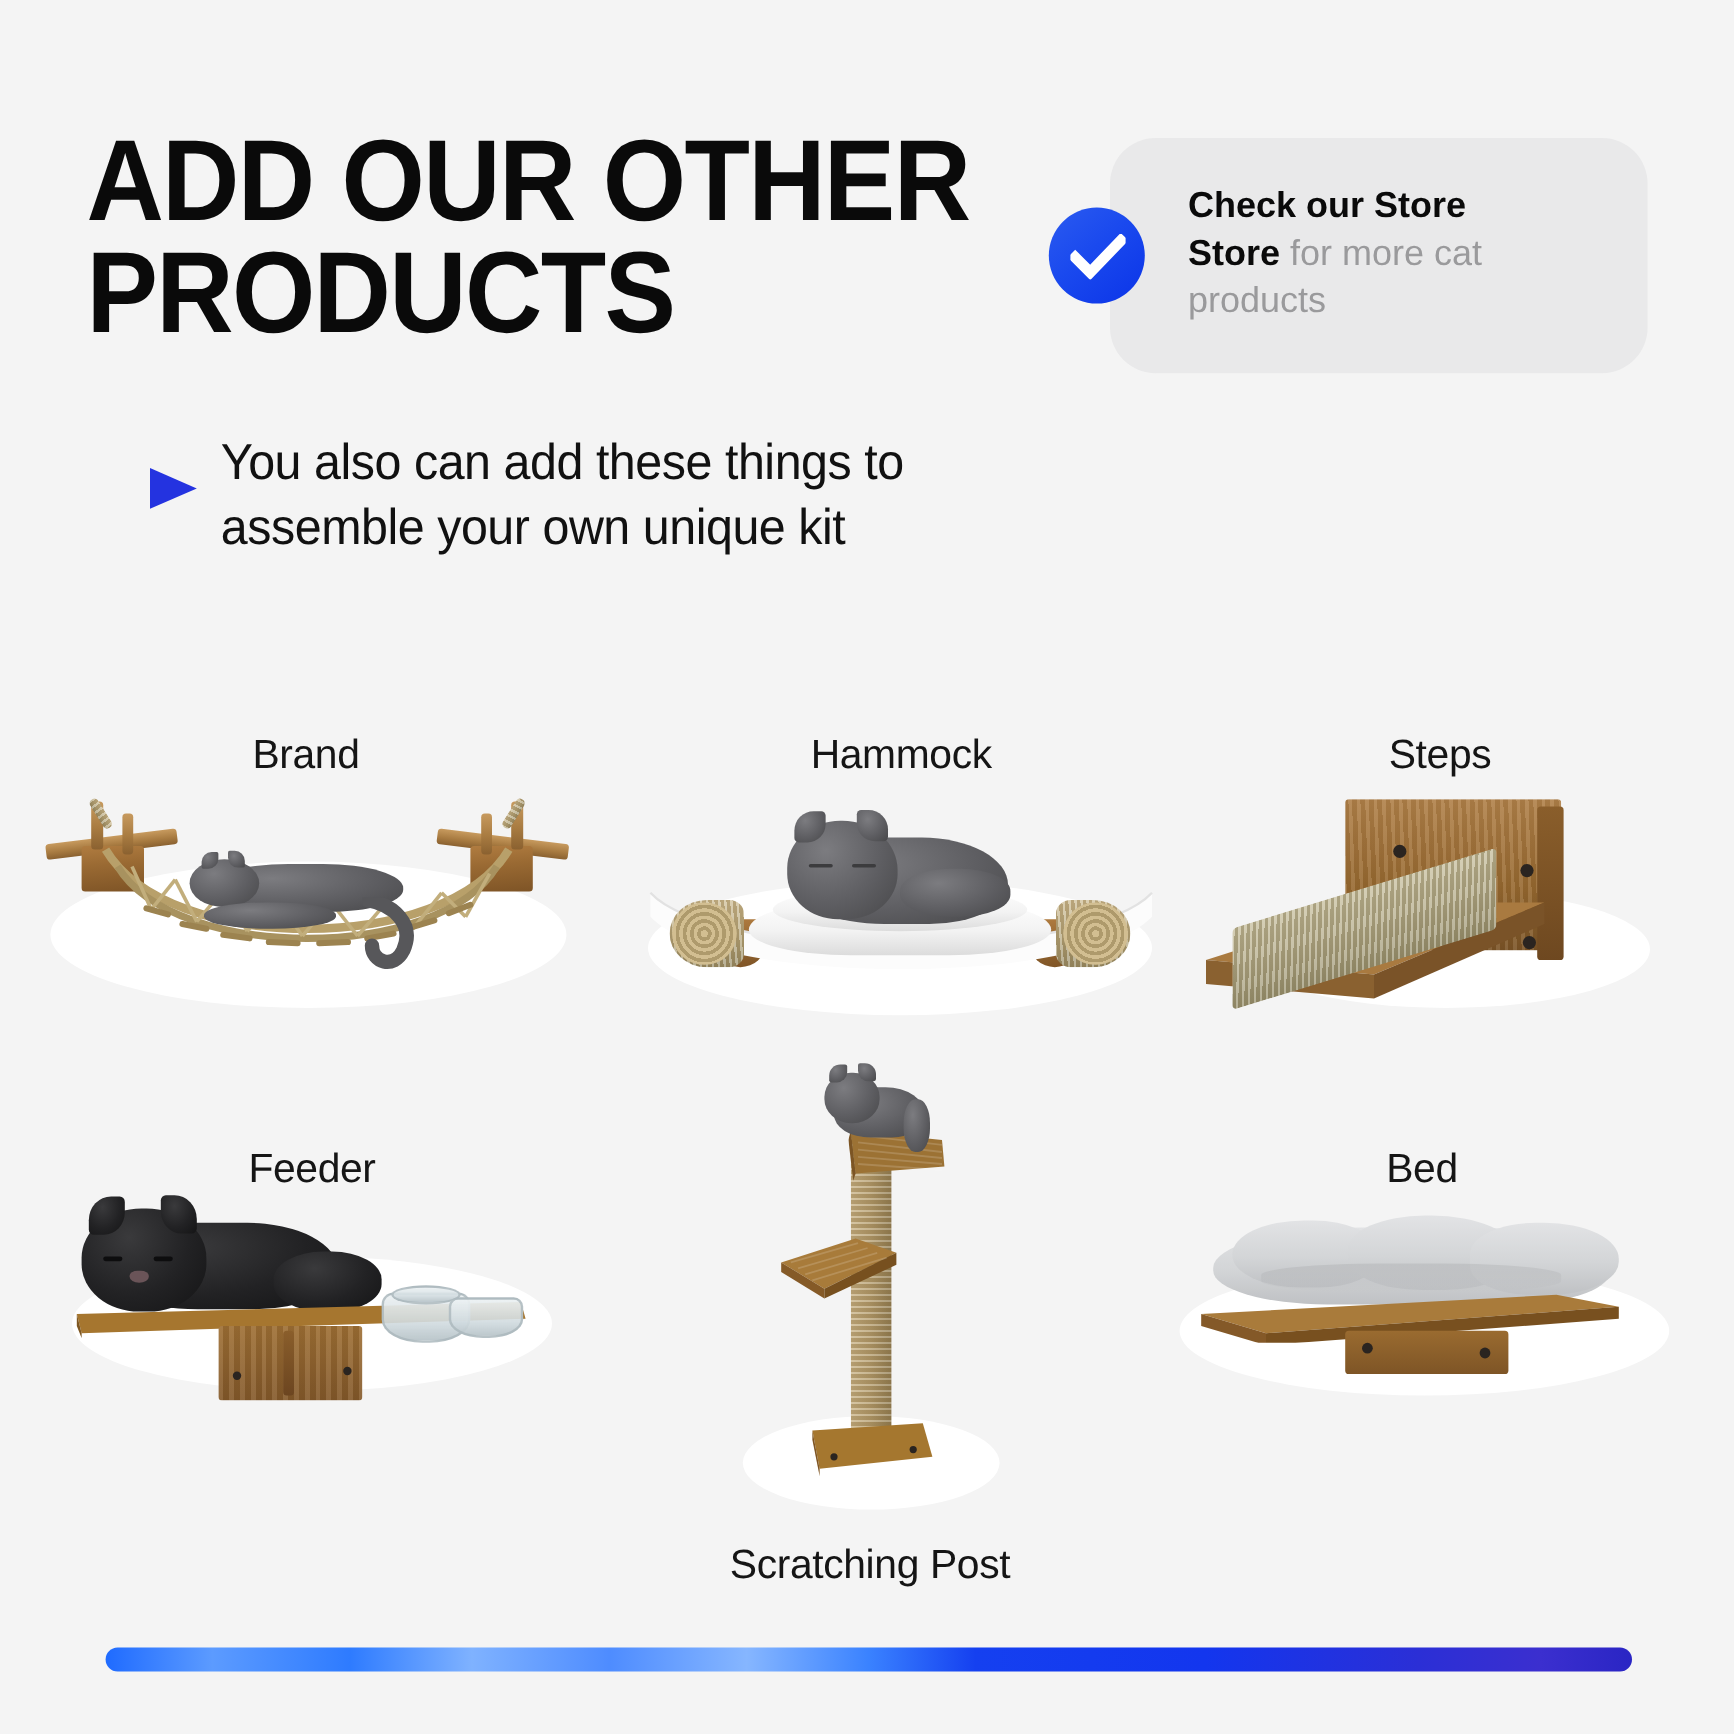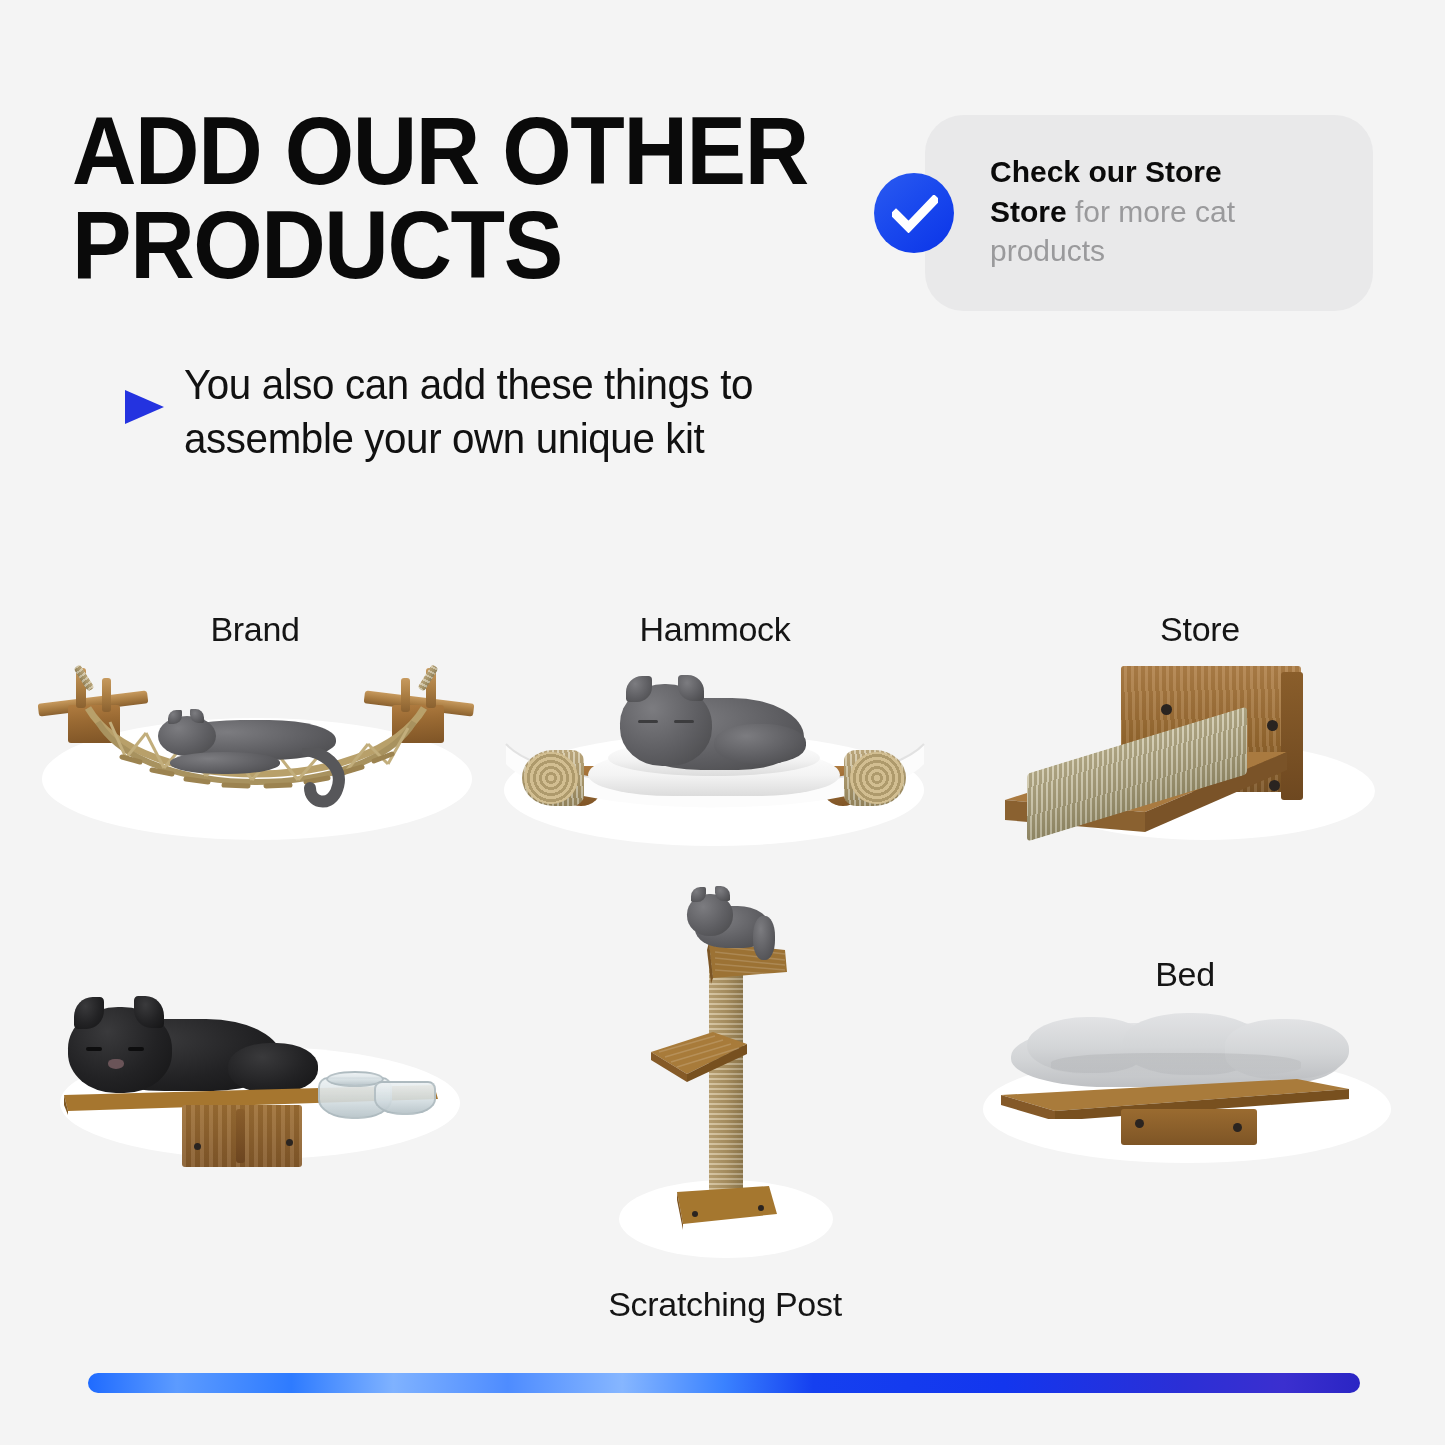--- a/index.html
+++ b/index.html
@@ -239,21 +239,21 @@
       <div class="cat-gray" style="left:150px; top:92px; width:110px; height:22px; border-radius:48%;"></div>
 
       <div style="position:absolute; left:282px; top:88px; width:52px; height:60px;">
         <svg width="52" height="60" viewBox="0 0 52 60" aria-hidden="true">
           <path d="M4 2 C26 6, 44 22, 34 44 C26 60, 8 54, 8 40" fill="none" stroke="#57575A" stroke-width="12" stroke-linecap="round"></path>
         </svg>
       </div>
     </div>
   </div>
 
-  <div class="product" style="left:480px; top:610px; width:470px; height:230px;text-decoration:underline;">
+  <div class="product" style="left:516px; top:610px; width:470px; height:230px;text-decoration:underline;">
     <div class="product-label" style="top:0;">Hammock</div>
 
     <div class="stage" style="left:24px; top:124px; width:420px; height:112px;"></div>
 
     <div class="art" style="left:0; top:56px; width:470px; height:180px;">
 
       <div class="wood" style="left:80px; top:100px; width:42px; height:40px; border-radius:6px 6px 50% 50%;"></div>
       <div class="wood" style="left:342px; top:100px; width:42px; height:40px; border-radius:6px 6px 50% 50%;"></div>
 
       <div style="position:absolute; left:10px; top:72px; width:450px; height:86px;">
@@ -280,21 +280,21 @@
       <div class="cat-gray" style="left:146px; top:10px; width:26px; height:26px; border-radius:62% 14% 58% 14%;"></div>
       <div class="cat-gray" style="left:198px; top:9px; width:26px; height:26px; border-radius:14% 62% 14% 58%;"></div>
       <div class="cat-gray" style="left:234px; top:58px; width:92px; height:40px; border-radius:46%;"></div>
 
       <div style="position:absolute; left:158px; top:54px; width:20px; height:3px; background:#3C3C3E; border-radius:2px;"></div>
       <div style="position:absolute; left:194px; top:54px; width:20px; height:3px; background:#3C3C3E; border-radius:2px;"></div>
     </div>
   </div>
 
   <div class="product" style="left:975px; top:610px; width:450px; height:230px;">
-    <div class="product-label" style="top:0;">Store</div>
+    <div class="product-label" style="top:0;">Steps</div>
 
     <div class="stage" style="left:60px; top:132px; width:340px; height:98px;"></div>
 
     <div class="art" style="left:0; top:50px; width:450px; height:180px;">
 
       <div class="wood" style="left:146px; top:6px; width:180px; height:126px;
            background: repeating-linear-gradient(88deg, rgba(255,255,255,.10) 0 3px, rgba(0,0,0,.06) 3px 7px),
                        linear-gradient(180deg,#B08048 0%,#96682F 60%,#7B5426 100%);"></div>
       <div class="wood" style="left:306px; top:12px; width:22px; height:128px;
            background: linear-gradient(180deg,#8A5E2B 0%,#6E4820 100%);"></div>
@@ -313,20 +313,21 @@
       <div style="position:absolute; left:52px; top:80px; width:220px; height:68px;
            transform: skewY(-17deg);
            background:
              repeating-linear-gradient(92deg, rgba(255,255,255,.30) 0 2px, rgba(118,108,80,.30) 2px 5px),
              linear-gradient(180deg,#C3BA96 0%,#ABA27E 60%,#968E6A 100%);
            border-radius:4px;"></div>
     </div>
   </div>
 
   <div class="product" style="left:30px; top:955px; width:460px; height:230px;">
+    <div class="product-label" style="top:0;">Feeder</div>
 
     <div class="stage" style="left:30px; top:92px; width:400px; height:112px;"></div>
 
     <div class="art" style="left:0; top:46px; width:460px; height:180px;">
 
       <div class="cat-black" style="left:52px; top:18px; width:200px; height:72px;
            border-radius:48% 44% 40% 48%/58% 64% 52% 50%;"></div>
       <div class="cat-black" style="left:38px; top:6px; width:104px; height:86px; border-radius:48% 48% 46% 46%;"></div>
       <div class="cat-black" style="left:44px; top:-4px; width:30px; height:32px; border-radius:62% 14% 58% 14%;"></div>
       <div class="cat-black" style="left:104px; top:-5px; width:30px; height:32px; border-radius:14% 62% 14% 58%;"></div>

